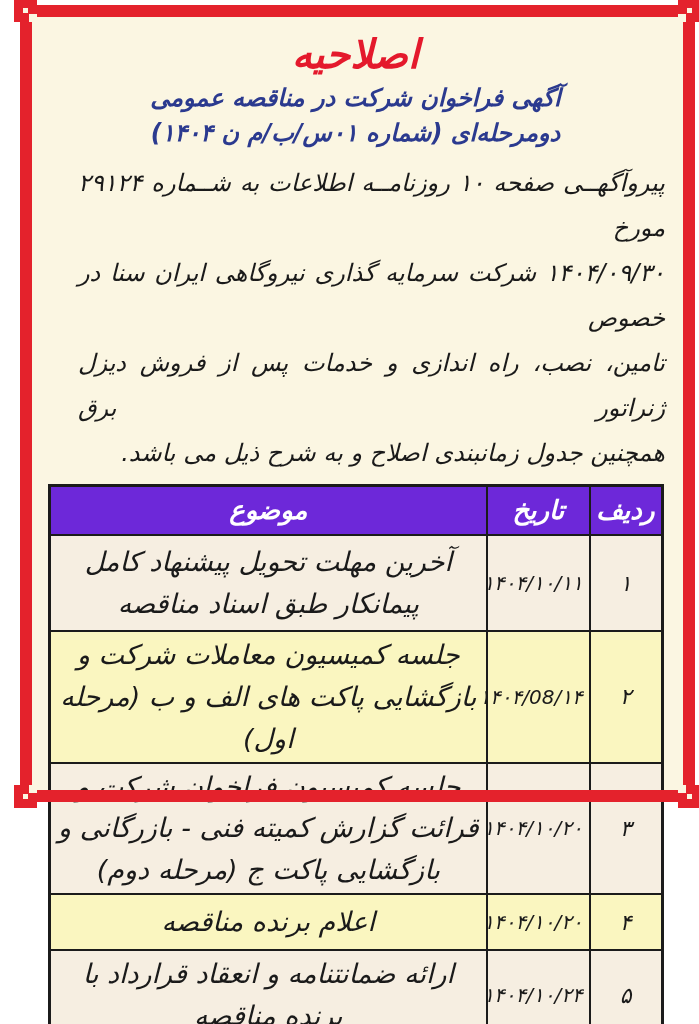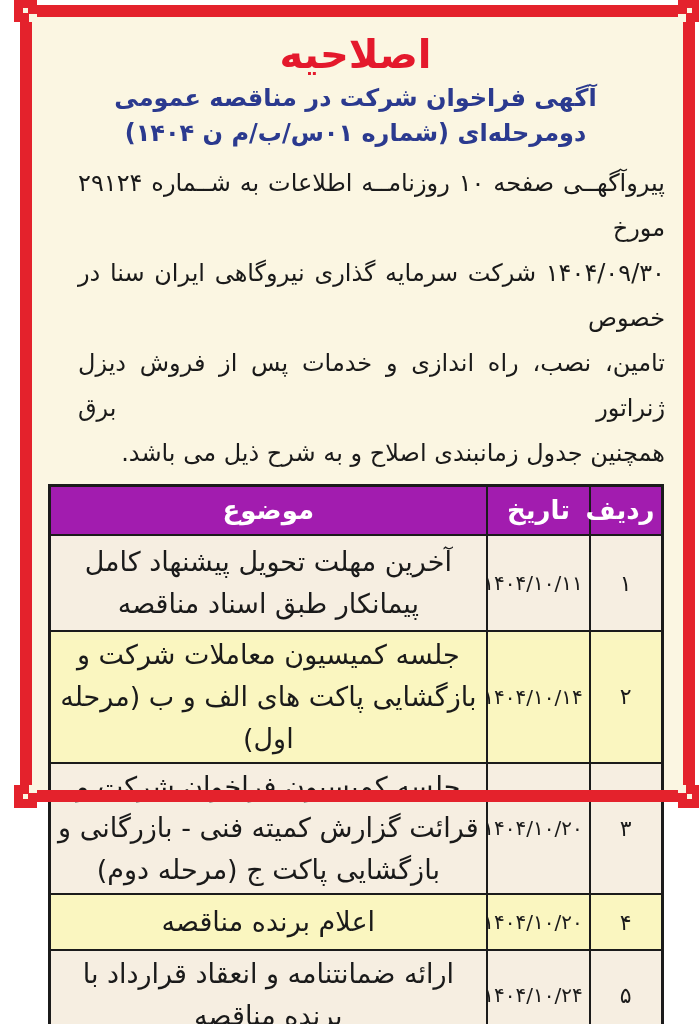--- a/index.html
+++ b/index.html
@@ -1,20 +1,20 @@
 <!DOCTYPE html>
 <html lang="fa" dir="rtl"><head>
 <meta charset="utf-8">
 <style>
   html,body{margin:0;padding:0;}
   body{
     width:699px;height:1024px;background:#ffffff;overflow:hidden;
     font-family:"DejaVu Sans",sans-serif;
   }
-  .page{position:relative;width:699px;height:812px;}
+  .page{position:relative;width:699px;height:812px;font-style:italic;}
 
   
   .paper{
     position:absolute;left:20px;top:5px;right:4px;bottom:10px;
     background:#fbf6e2;
   }
   
   .frame{
     position:absolute;left:20px;top:5px;right:4px;bottom:10px;
     border:12px solid #e4222c;z-index:3;pointer-events:none;
@@ -53,21 +53,21 @@
   table.schedule{
     border-collapse:collapse;table-layout:fixed;
     width:616px;margin:8px auto 0 auto;
     border:3px solid #1b1b1b;background:#f6eee1;
   }
   .schedule th,.schedule td{
     border:2px solid #1b1b1b;text-align:center;vertical-align:middle;
     padding:2px 6px;box-sizing:border-box;
   }
   .schedule thead th{
-    background:#a21caf;color:#ffffff;font-weight:700;font-size:26px;height:50px;
+    background:#6d28d9;color:#ffffff;font-weight:700;font-size:26px;height:50px;
   }
   .col-row{width:72px;} .col-date{width:102px;} .col-subj{width:436px;}
   .schedule td.subj{font-size:27px;line-height:1.55;}
   .schedule td.date{font-size:20px;}
   .schedule td.num{font-size:22px;}
   .schedule tbody tr.hl td{background:#faf6c0;}
   .schedule tbody tr:nth-child(1){height:96px;}
   .schedule tbody tr:nth-child(2){height:102px;}
   .schedule tbody tr:nth-child(3){height:124px;}
   .schedule tbody tr:nth-child(4){height:56px;}
@@ -108,21 +108,21 @@
         </tr>
       </thead>
       <tbody>
         <tr>
           <td class="num">۱</td>
           <td class="date">۱۴۰۴/۱۰/۱۱</td>
           <td class="subj">آخرین مهلت تحویل پیشنهاد کامل پیمانکار طبق اسناد مناقصه</td>
         </tr>
         <tr class="hl">
           <td class="num">۲</td>
-          <td class="date">۱۴۰۴/۱۰/۱۴</td>
+          <td class="date">۱۴۰۴/08/۱۴</td>
           <td class="subj">جلسه کمیسیون معاملات شرکت و بازگشایی پاکت های الف و ب (مرحله اول)</td>
         </tr>
         <tr>
           <td class="num">۳</td>
           <td class="date">۱۴۰۴/۱۰/۲۰</td>
           <td class="subj">جلسه کمیسیون فراخوان شرکت و قرائت گزارش کمیته فنی - بازرگانی و بازگشایی پاکت ج (مرحله دوم)</td>
         </tr>
         <tr class="hl">
           <td class="num">۴</td>
           <td class="date">۱۴۰۴/۱۰/۲۰</td>

